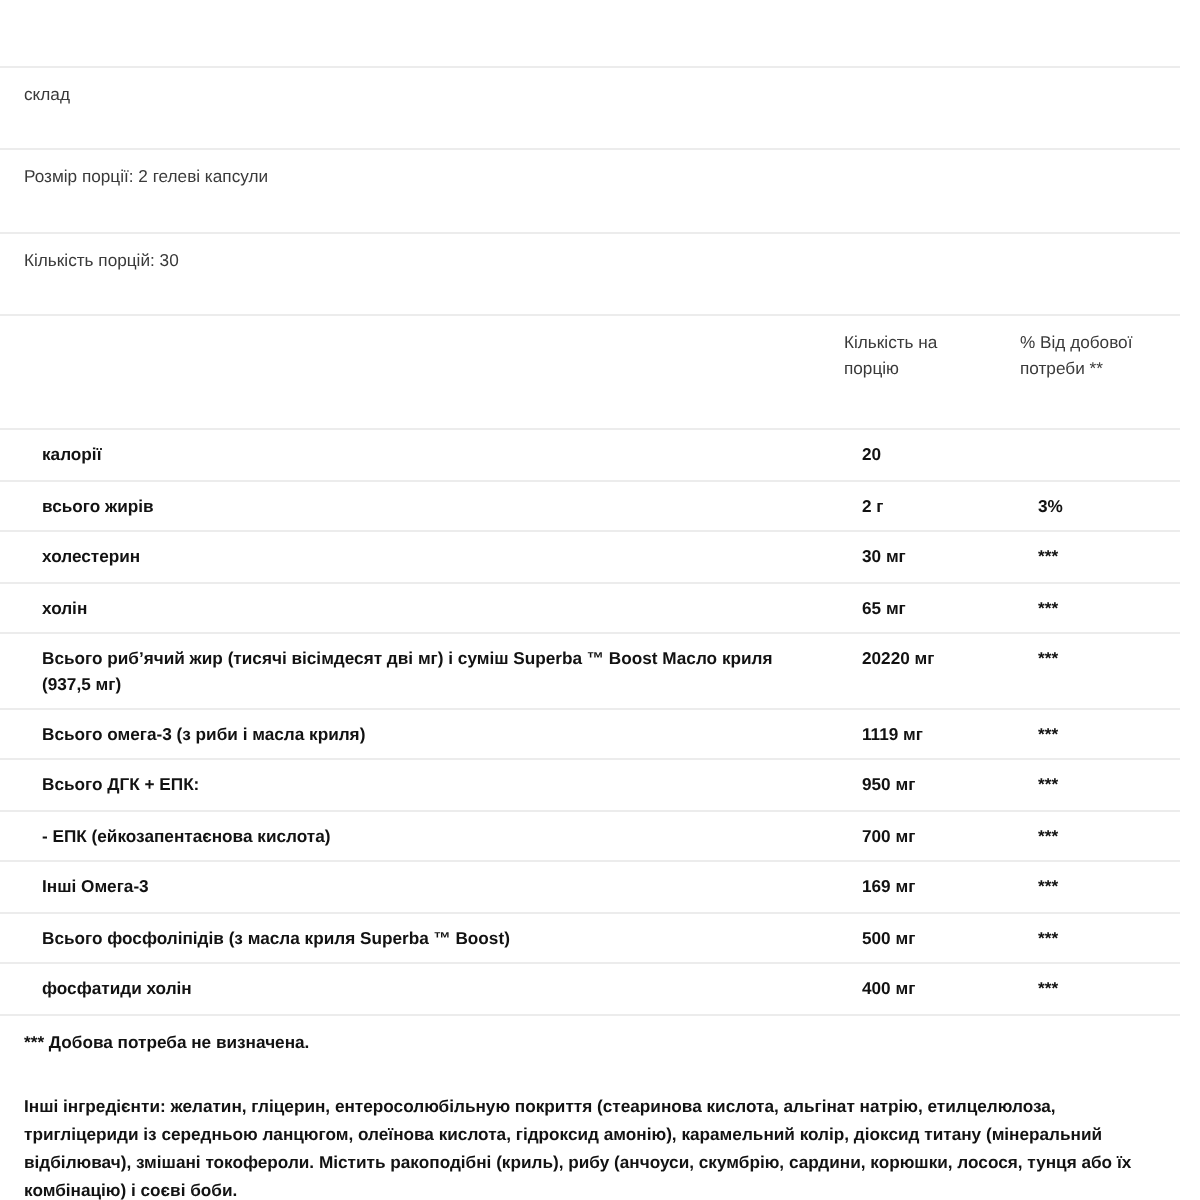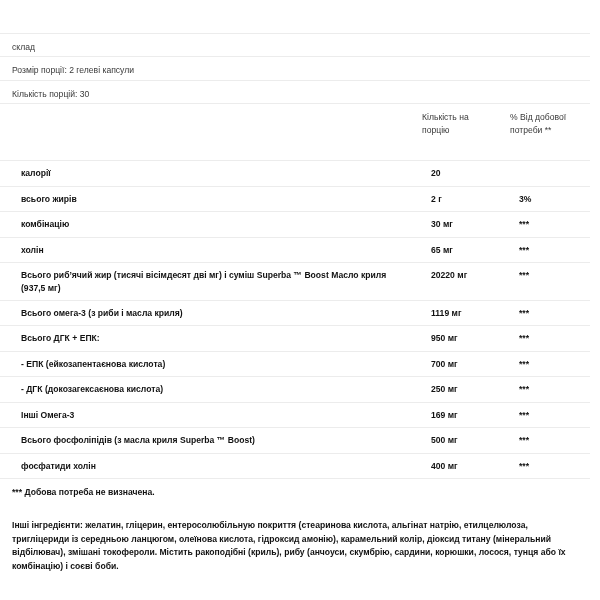--- a/index.html
+++ b/index.html
@@ -37,21 +37,21 @@
   }
   .col-name   { width: 410px; }
   .col-amount { width: 88px; }
   .col-dv     { width: 92px; }
 
   
   .intro-row td {
     font-weight: 400;
     color: #3a3a3a;
     padding-top: 7px;
-    padding-bottom: 3px;
+    padding-bottom: 21px;
   }
 
   
   .head-row td {
     font-weight: 400;
     color: #3a3a3a;
     padding-top: 7px;
     padding-bottom: 24px;
   }
   .head-row .col-name { padding: 0; }
@@ -124,21 +124,21 @@
         <td class="col-dv"></td>
       </tr>
 
       <tr class="nutrient-row">
         <td class="col-name">всього жирів</td>
         <td class="col-amount">2 г</td>
         <td class="col-dv">3%</td>
       </tr>
 
       <tr class="nutrient-row">
-        <td class="col-name">комбінацію</td>
+        <td class="col-name">холестерин</td>
         <td class="col-amount">30 мг</td>
         <td class="col-dv">***</td>
       </tr>
 
       <tr class="nutrient-row">
         <td class="col-name">холін</td>
         <td class="col-amount">65 мг</td>
         <td class="col-dv">***</td>
       </tr>
 
@@ -159,25 +159,20 @@
         <td class="col-amount">950 мг</td>
         <td class="col-dv">***</td>
       </tr>
 
       <tr class="nutrient-row">
         <td class="col-name">- ЕПК (ейкозапентаєнова кислота)</td>
         <td class="col-amount">700 мг</td>
         <td class="col-dv">***</td>
       </tr>
 
-      <tr class="nutrient-row">
-        <td class="col-name">- ДГК (докозагексаєнова кислота)</td>
-        <td class="col-amount">250 мг</td>
-        <td class="col-dv">***</td>
-      </tr>
 
       <tr class="nutrient-row">
         <td class="col-name">Інші Омега-3</td>
         <td class="col-amount">169 мг</td>
         <td class="col-dv">***</td>
       </tr>
 
       <tr class="nutrient-row">
         <td class="col-name">Всього фосфоліпідів (з масла криля Superba ™ Boost)</td>
         <td class="col-amount">500 мг</td>

